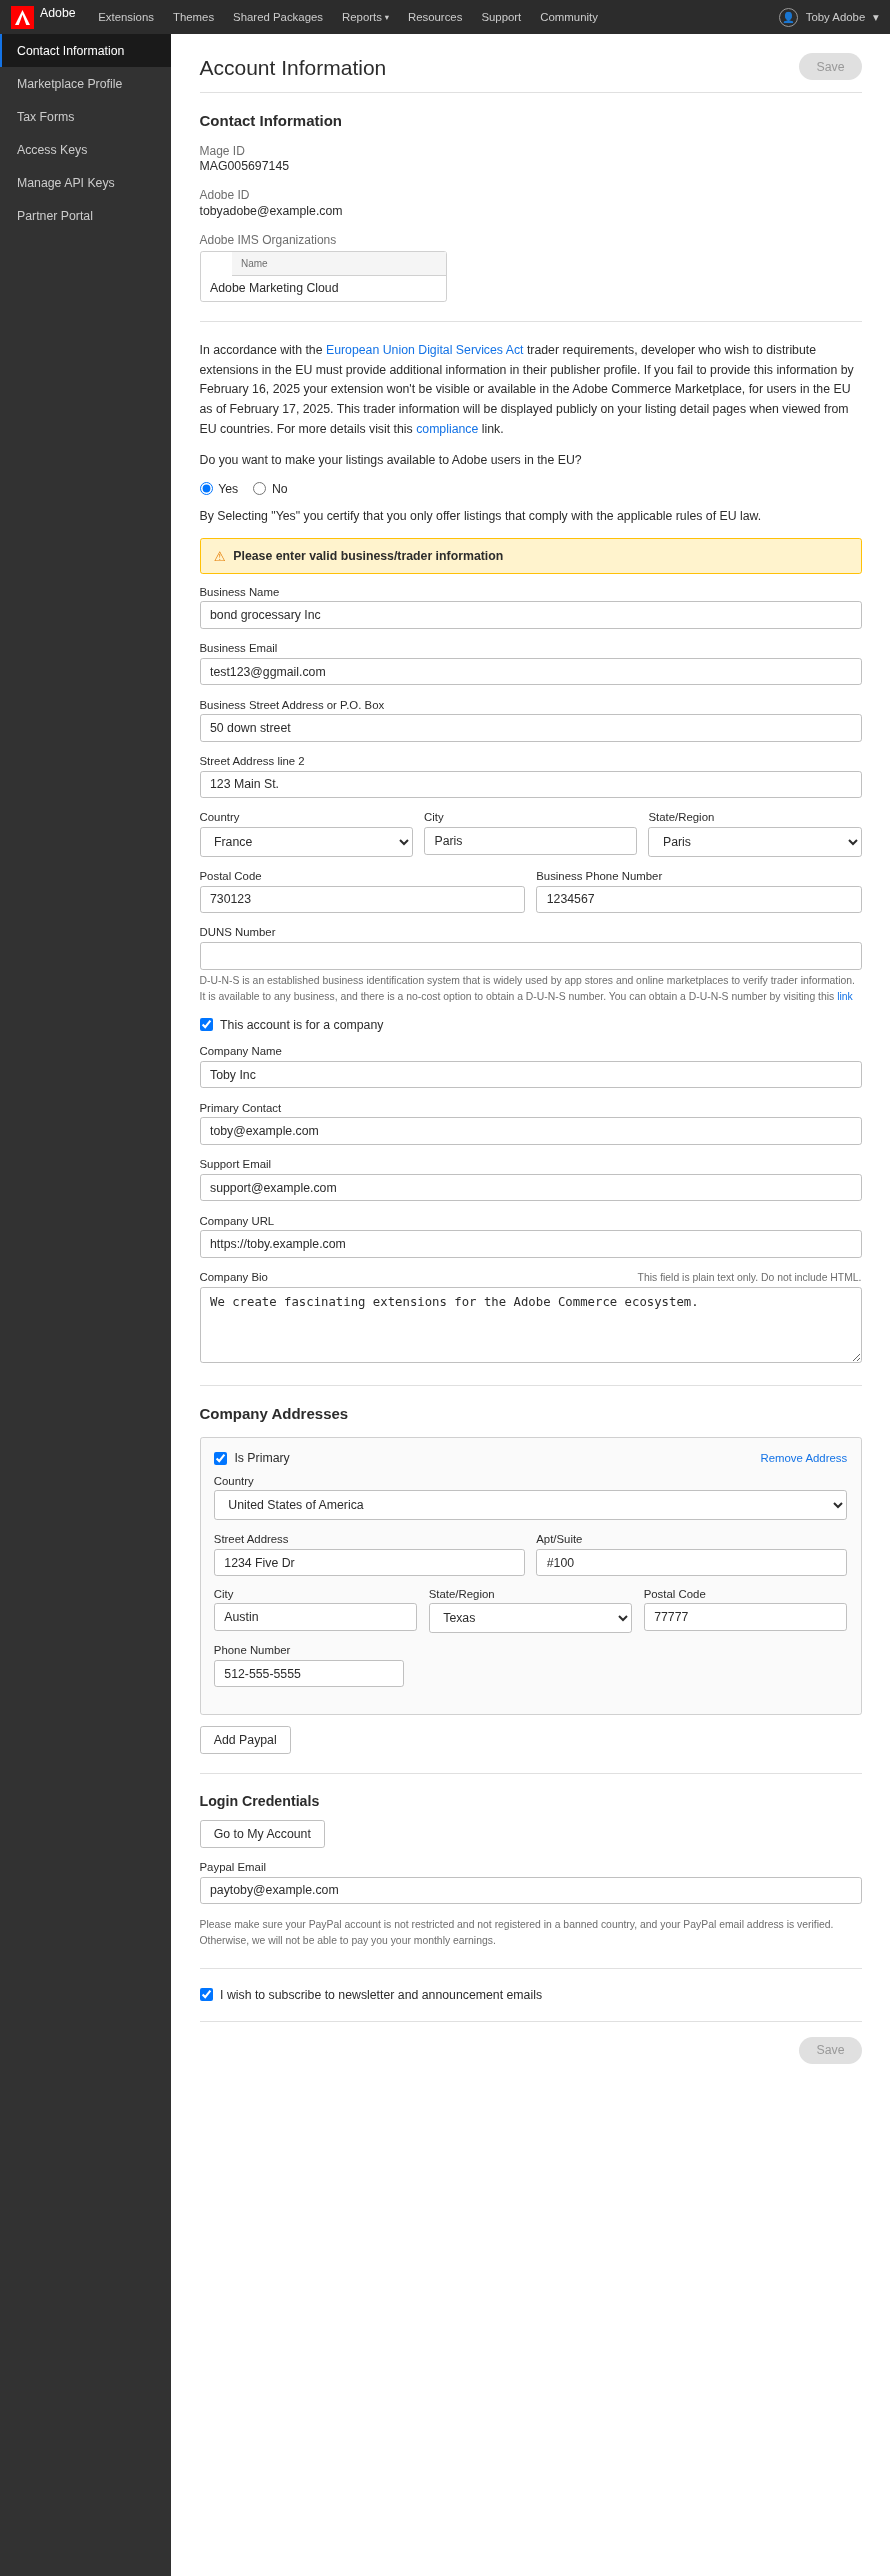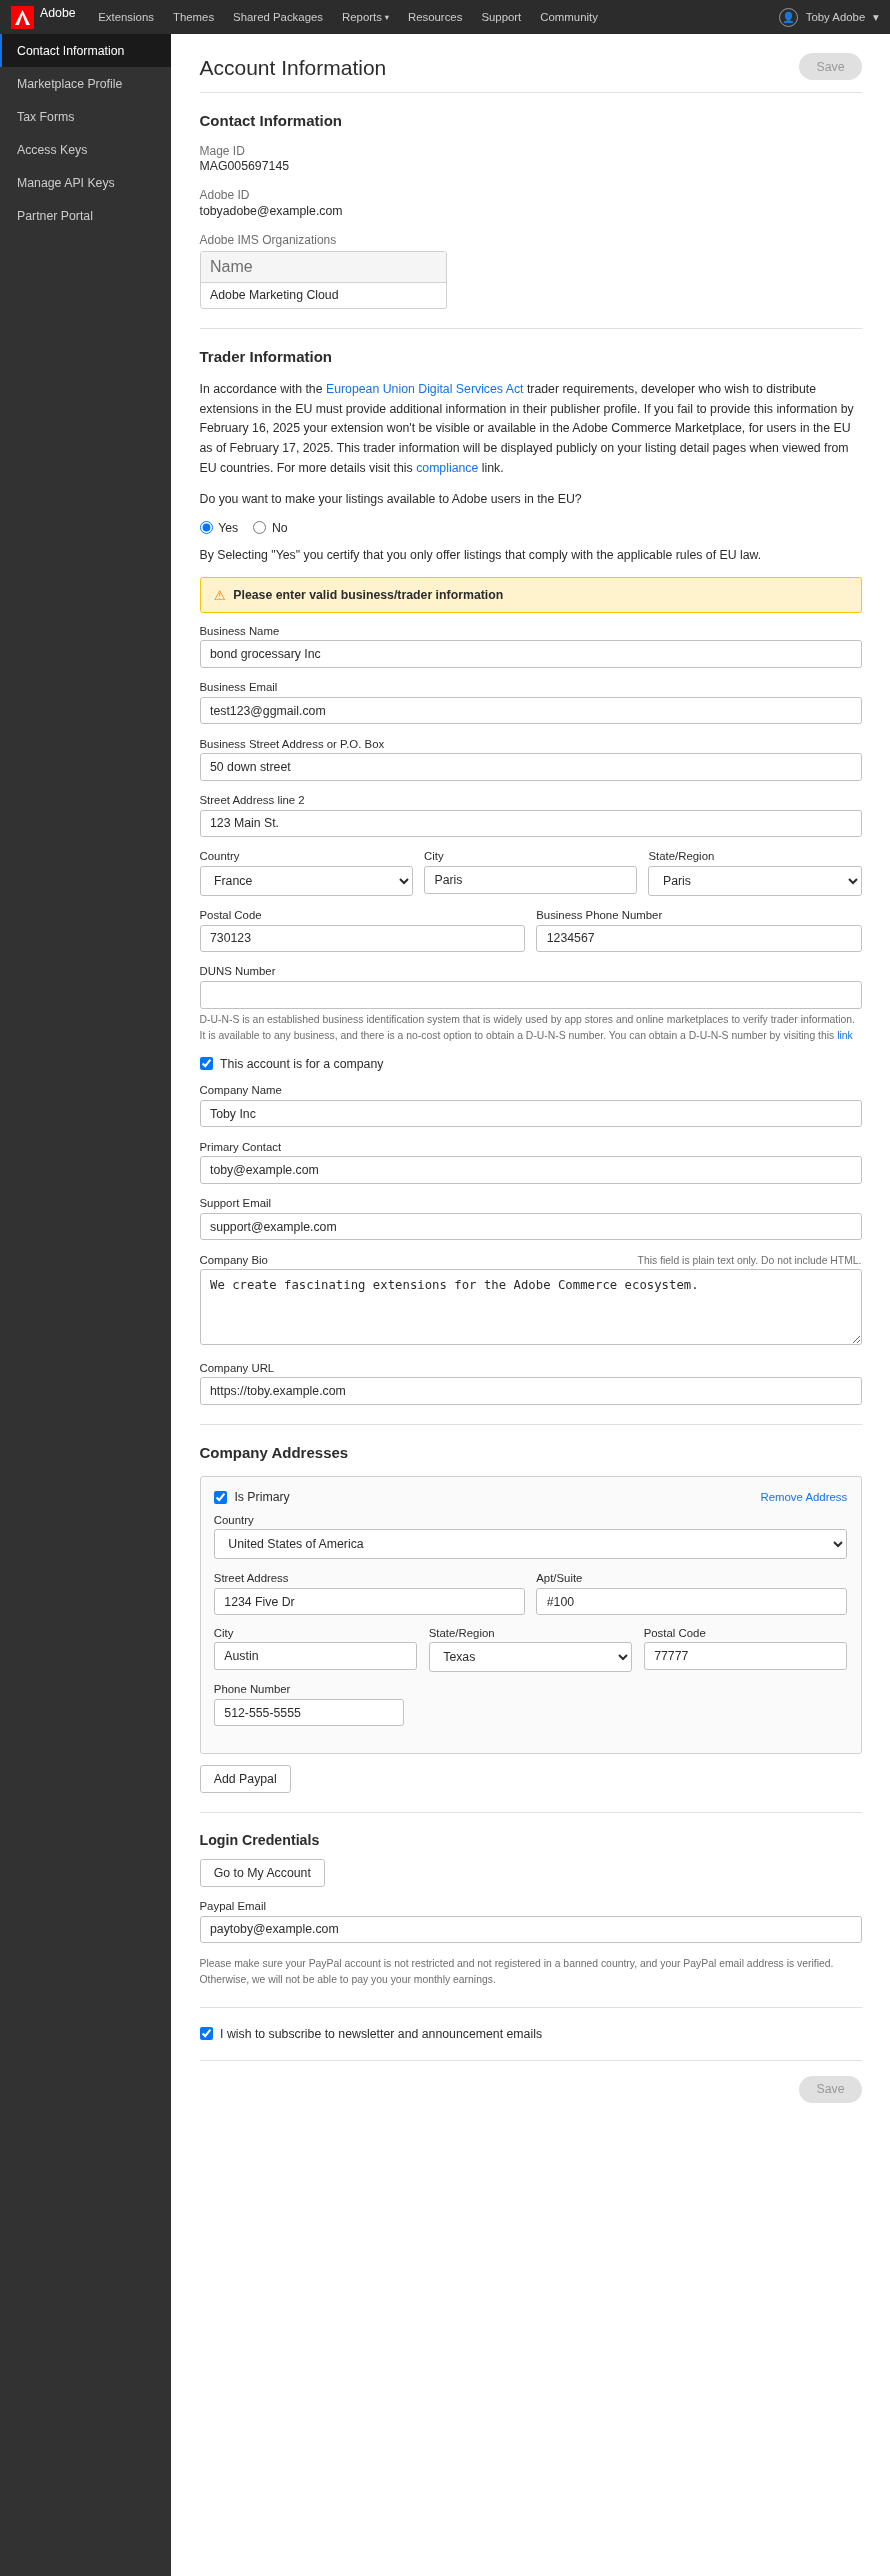--- a/index.html
+++ b/index.html
@@ -142,23 +142,24 @@
     
     .ims-table {
       border: 0.9px solid #d0d0d0;
       border-radius: 2.8px;
       width: 247px;
       margin-top: 3.8px;
     }
     .ims-table-header {
       background: #f5f5f5;
       padding: 5.7px 9.5px;
-      font-size: 16px;
+      font-size: 10px;
       color: #6e6e6e;
       border-bottom: 0.9px solid #d0d0d0;
+      margin-left: 31px;
     }
     .ims-table-row {
       padding: 5.7px 9.5px;
       font-size: 12.3px;
     }
 
     
     .divider {
       border: none;
       border-top: 0.9px solid #e0e0e0;
@@ -442,21 +443,20 @@
         <div class="ims-table">
           <div class="ims-table-header">Name</div>
           <div class="ims-table-row">Adobe Marketing Cloud</div>
         </div>
       </div>
     </section>
 
     <hr class="divider">
 
     <section class="trader-section">
-      <h2 class="section-title">Trader Information</h2>
 
       <p class="trader-text">
         <span>In accordance with the </span><a href="#">European Union Digital Services Act</a><span> trader requirements, developer who wish to distribute extensions in the EU must provide additional information in their publisher profile. If you fail to provide this information by February 16, 2025 your extension won't be visible or available in the Adobe Commerce Marketplace, for users in the EU as of February 17, 2025. This trader information will be displayed publicly on your listing detail pages when viewed from EU countries. For more details visit this </span><a href="#">compliance</a><span> link.</span>
       </p>
 
       <p class="trader-text">Do you want to make your listings available to Adobe users in the EU?</p>
 
       <div class="radio-group">
         <label class="radio-option">
           <input type="radio" name="eu_listing" value="yes" checked="" style="">
@@ -547,30 +547,30 @@
         <label class="form-label">Primary Contact</label>
         <input type="text" class="form-input" value="toby@example.com" style="">
       </div>
 
       <div class="form-group">
         <label class="form-label">Support Email</label>
         <input type="email" class="form-input" value="support@example.com" style="">
       </div>
 
       <div class="form-group">
+        <label class="form-label">Company URL</label>
+        <input type="text" class="form-input" value="https://toby.example.com" style="">
+      </div>
+
+      <div class="form-group">
         <div class="textarea-header">
           <label class="form-label" style="margin-bottom:0;">Company Bio</label>
           <span class="textarea-hint">This field is plain text only. Do not include HTML.</span>
         </div>
         <textarea class="form-textarea" rows="4" style="">We create fascinating extensions for the Adobe Commerce ecosystem.</textarea>
-      </div>
-
-      <div class="form-group">
-        <label class="form-label">Company URL</label>
-        <input type="text" class="form-input" value="https://toby.example.com" style="">
       </div>
     </section>
 
     <hr class="divider">
 
     <section>
       <h2 class="section-title">Company Addresses</h2>
 
       <div class="address-card">
         <div class="address-card-header">

